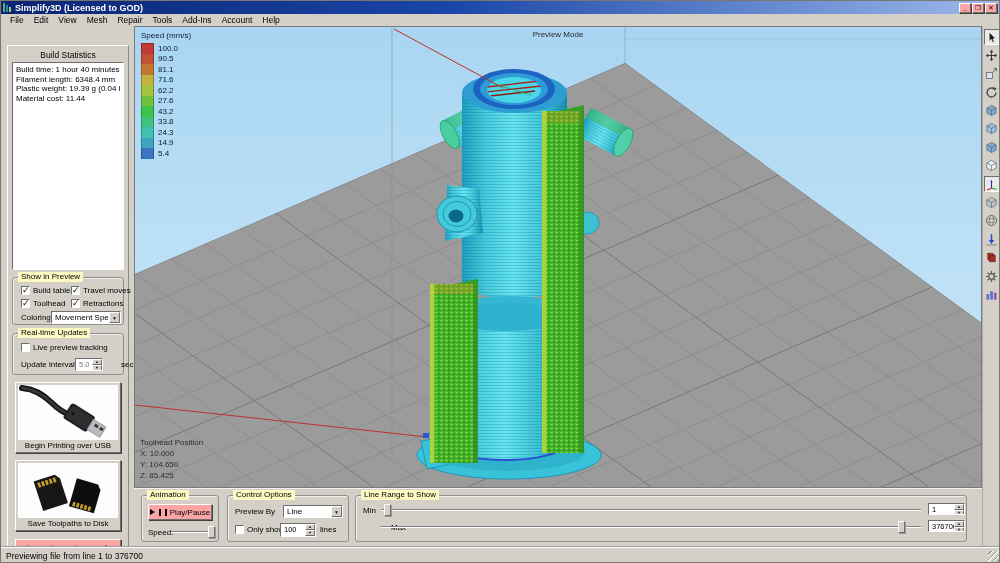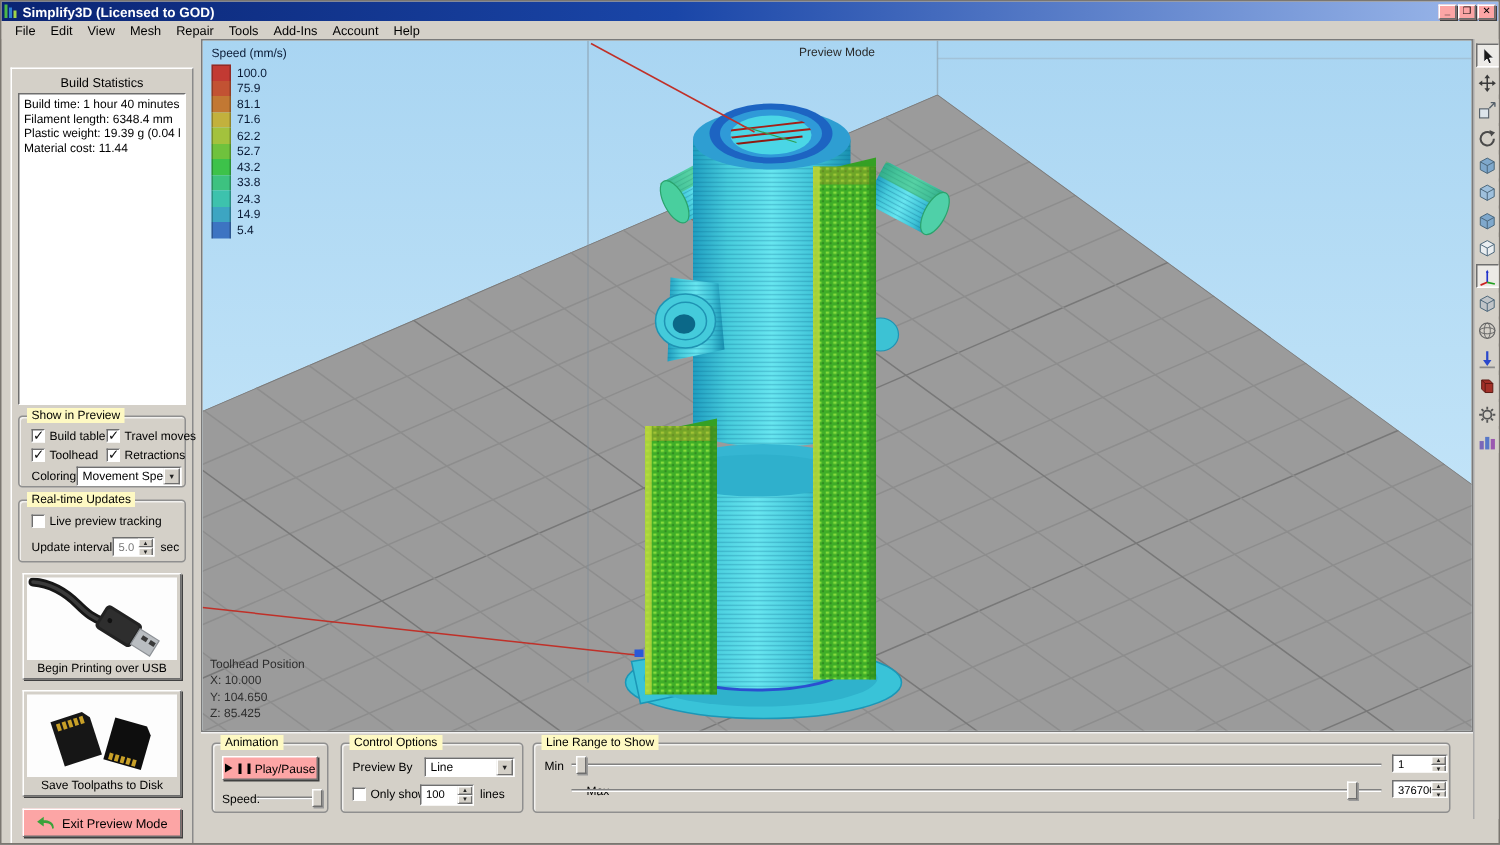--- a/index.html
+++ b/index.html
@@ -183,21 +183,21 @@
         <span class="cb-lab">Live preview tracking</span>
       </div>
       <span class="lab" style="left:8px;top:26px;">Update interval</span>
       <div class="spin disabled" style="left:62px;top:24px;width:28px;height:13px;">
         <span>5.0</span>
         <span class="updn">
             <span>▲</span>
             <span>▼</span>
           </span>
       </div>
-      <span class="lab" style="left:94px;top:26px;">sec</span>
+      <span class="lab" style="left:108px;top:26px;">sec</span>
     </div>
 
     <div class="imgbtn" style="top:414px;">
       <div class="pic">
         <svg width="100" height="55" viewBox="0 0 100 55">
           <g transform="rotate(-18 32 30)">
             <path d="M20,14 h22 l4,5 v26 h-26 z" fill="#161616"></path>
             <g fill="#c8a028">
               <rect x="23" y="16.5" width="2.6" height="5"></rect>
                 <rect x="27" y="16.5" width="2.6" height="5"></rect>
@@ -404,37 +404,37 @@
 
     <div id="legend">
       <div id="legend-title">Speed (mm/s)</div>
       <div id="legend-entries">
           <div class="leg-row">
             <span class="leg-sw" style="background: rgb(194, 58, 51);"></span>
             <span class="leg-val">100.0</span>
           </div>
           <div class="leg-row">
             <span class="leg-sw" style="background: rgb(194, 82, 51);"></span>
-            <span class="leg-val">75.9</span>
+            <span class="leg-val">90.5</span>
           </div>
           <div class="leg-row">
             <span class="leg-sw" style="background: rgb(194, 120, 51);"></span>
             <span class="leg-val">81.1</span>
           </div>
           <div class="leg-row">
             <span class="leg-sw" style="background: rgb(194, 177, 61);"></span>
             <span class="leg-val">71.6</span>
           </div>
           <div class="leg-row">
             <span class="leg-sw" style="background: rgb(163, 194, 61);"></span>
             <span class="leg-val">62.2</span>
           </div>
           <div class="leg-row">
             <span class="leg-sw" style="background: rgb(111, 194, 61);"></span>
-            <span class="leg-val">52.7</span>
+            <span class="leg-val">27.6</span>
           </div>
           <div class="leg-row">
             <span class="leg-sw" style="background: rgb(61, 194, 74);"></span>
             <span class="leg-val">43.2</span>
           </div>
           <div class="leg-row">
             <span class="leg-sw" style="background: rgb(61, 194, 128);"></span>
             <span class="leg-val">33.8</span>
           </div>
           <div class="leg-row">
@@ -623,13 +623,17 @@
       </div>
       <div class="tool">
         <svg viewBox="0 0 14 14">
           <rect x="1.5" y="6.5" width="3" height="6" fill="#7a68b8"></rect>
           <rect x="5.5" y="3.5" width="3" height="9" fill="#5878c8"></rect>
           <rect x="9.5" y="5" width="3" height="7.5" fill="#9a58b0"></rect>
         </svg>
       </div>
     </div>
 
+  <div id="statusbar" class="abs">
+    <span>Previewing file from line 1 to 376700</span>
+    <div id="grip"></div>
+  </div>
 </div>
 
 </body></html>

